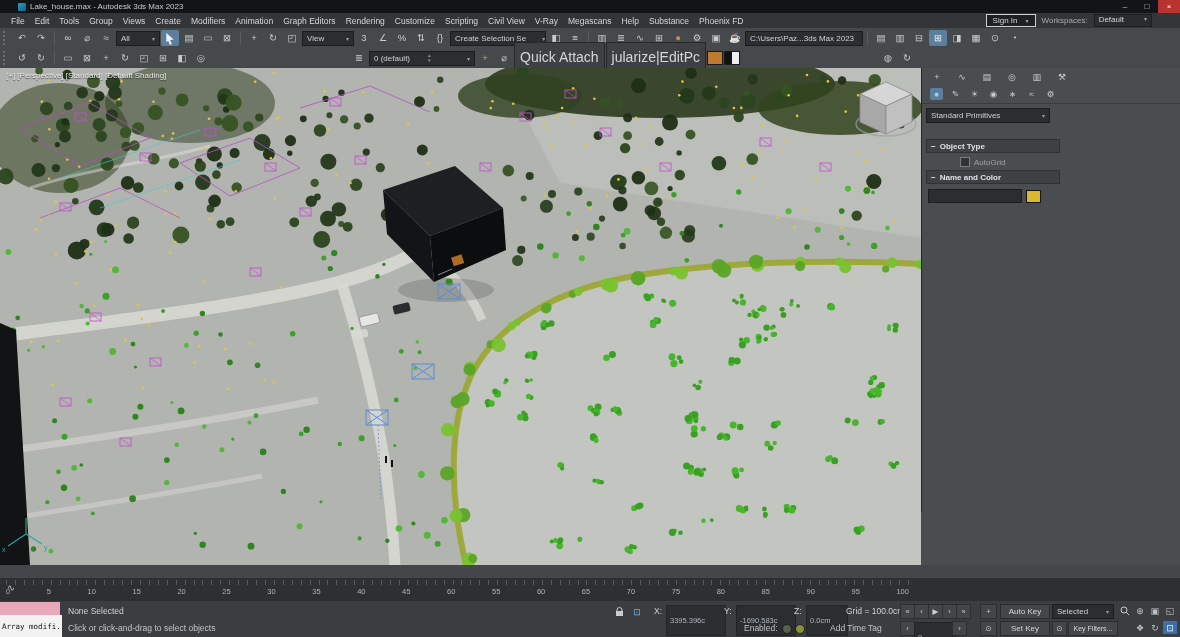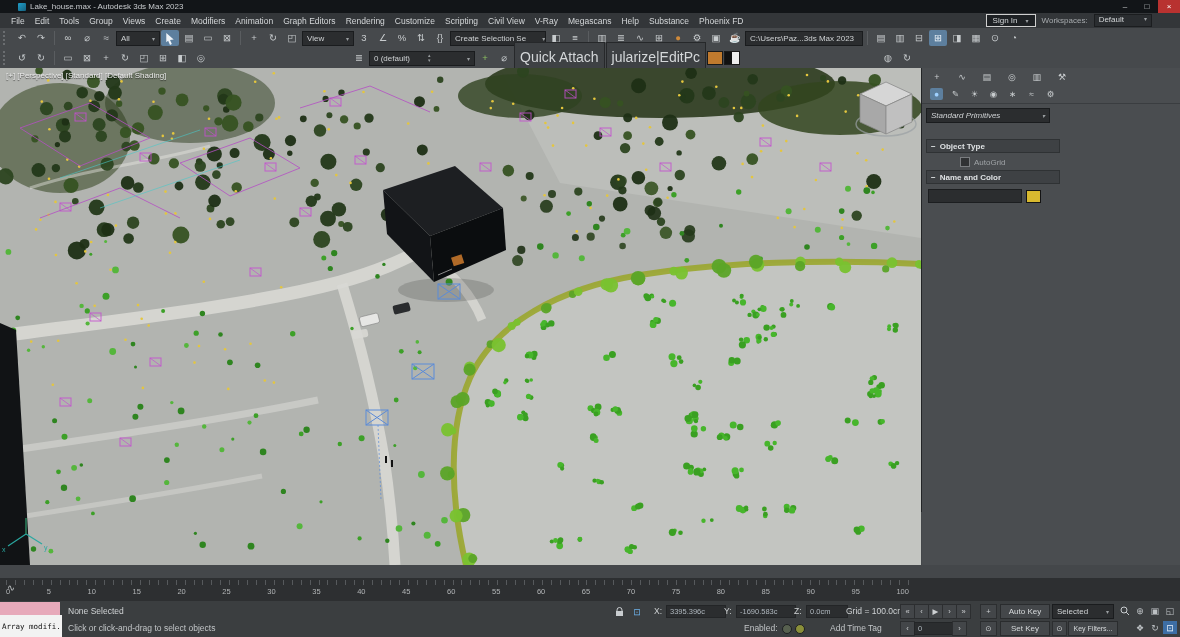--- a/index.html
+++ b/index.html
@@ -47,21 +47,21 @@
   #viewport svg{display:block;}
   #vplabel{position:absolute;top:3px;left:6px;font-size:8px;color:#ececec;text-shadow:0 1px 1px rgba(0,0,0,.6);pointer-events:none;}
   
   #cpanel{position:absolute;left:922px;top:0;width:258px;height:497px;background:#4a4d50;}
   .ptabs{display:flex;align-items:center;gap:11px;padding:3px 0 2px 8px;}
   .ptabs .icon{width:14px;height:13px;font-size:9px;}
   .psub{display:flex;align-items:center;gap:6px;padding:2px 0 3px 8px;border-bottom:1px solid #3a3d40;}
   .psub .icon{width:13px;height:12px;font-size:8.5px;}
   .roll{width:124px;margin:3px 0 0 4px;background:#3e4144;border:1px solid #2f3234;height:12px;
         display:flex;align-items:center;gap:4px;padding:0 4px;font-size:8px;font-weight:bold;color:#dfe2e4;}
-  .pdd{width:114px;margin:4px 0 16px 4px;font-style:italic;}
+  .pdd{width:114px;margin:4px 0 16px 4px;}
   .agrow{display:flex;align-items:center;gap:4px;margin:4px 0 2px 38px;font-size:8px;color:#9fa3a6;}
   .cb{width:8px;height:8px;background:#303234;border:1px solid #7a7d80;}
   .pgrid{display:grid;grid-template-columns:58px 58px;gap:3px 4px;margin:3px 0 5px 5px;}
   .pbtn{background:#56595d;border:1px solid #6b6e72;border-bottom-color:#37393c;border-right-color:#37393c;
         border-radius:2px;color:#e4e6e8;font-size:8px;height:13px;display:flex;align-items:center;justify-content:center;}
   .ncrow{display:flex;align-items:center;gap:4px;margin:5px 0 0 6px;}
   .nameinput{width:92px;height:12px;background:#2b2d2f;border:1px solid #1c1e20;}
   .colorsw{width:13px;height:11px;background:#d8b92f;border:1px solid #141414;}
   
   #slider{position:absolute;top:565px;left:0;right:0;height:13px;background:#3a3d3f;border-top:1px solid #232527;}
@@ -72,21 +72,21 @@
   #ruler{position:absolute;top:578px;left:0;right:0;height:23px;background:#2d2f31;border-bottom:1px solid #1e2022;}
   #rticks{position:absolute;left:6px;top:2px;width:903px;height:5px;
           background:repeating-linear-gradient(90deg,#56595c 0px,#56595c 1px,transparent 1px,transparent 8.93px);}
   #rnums{position:absolute;left:6px;top:9px;width:903px;display:flex;justify-content:space-between;font-size:7.5px;color:#b2b5b7;}
   #rcurve{position:absolute;left:2px;top:2px;}
   
   #statusbar{position:absolute;top:601px;left:0;right:0;height:36px;background:#3b3e40;}
   .abs{position:absolute;}
   .stext{font-size:8.5px;color:#cfd2d4;white-space:nowrap;}
   .sfield{background:#2b2d2f;border:1px solid #232527;height:11px;font-size:7.5px;color:#aeb6bd;
-          display:flex;align-items:center;padding:0 3px;overflow:hidden;}
+          display:flex;align-items:center;padding:9px 3px;overflow:hidden;}
   .pbbtn{width:13px;height:13px;background:#434649;border:1px solid #2c2e30;display:flex;align-items:center;
          justify-content:center;font-size:7.5px;color:#cdd0d2;}
   .sbtn{background:#44474a;border:1px solid #2a2c2e;height:13px;display:flex;align-items:center;justify-content:center;
         font-size:8px;color:#d6d9db;}
   .navicon{width:14px;height:13px;display:flex;align-items:center;justify-content:center;font-size:9px;color:#bdc1c4;}
   .navicon.active{background:#3d6ea5;color:#eaf2fa;}
   #listener-pink{left:0;top:1px;width:60px;height:13px;background:#e7a9ba;border-bottom:1px solid #888;}
   #listener-white{left:0;top:14px;width:60px;height:22px;background:#f2f2f2;font-family:"DejaVu Sans Mono",monospace;
                   font-size:7.5px;color:#111;display:flex;align-items:center;padding-left:2px;white-space:nowrap;overflow:hidden;}
   .togglecircle{width:8px;height:8px;border-radius:50%;border:1px solid #1e2022;background:#57604f;}

